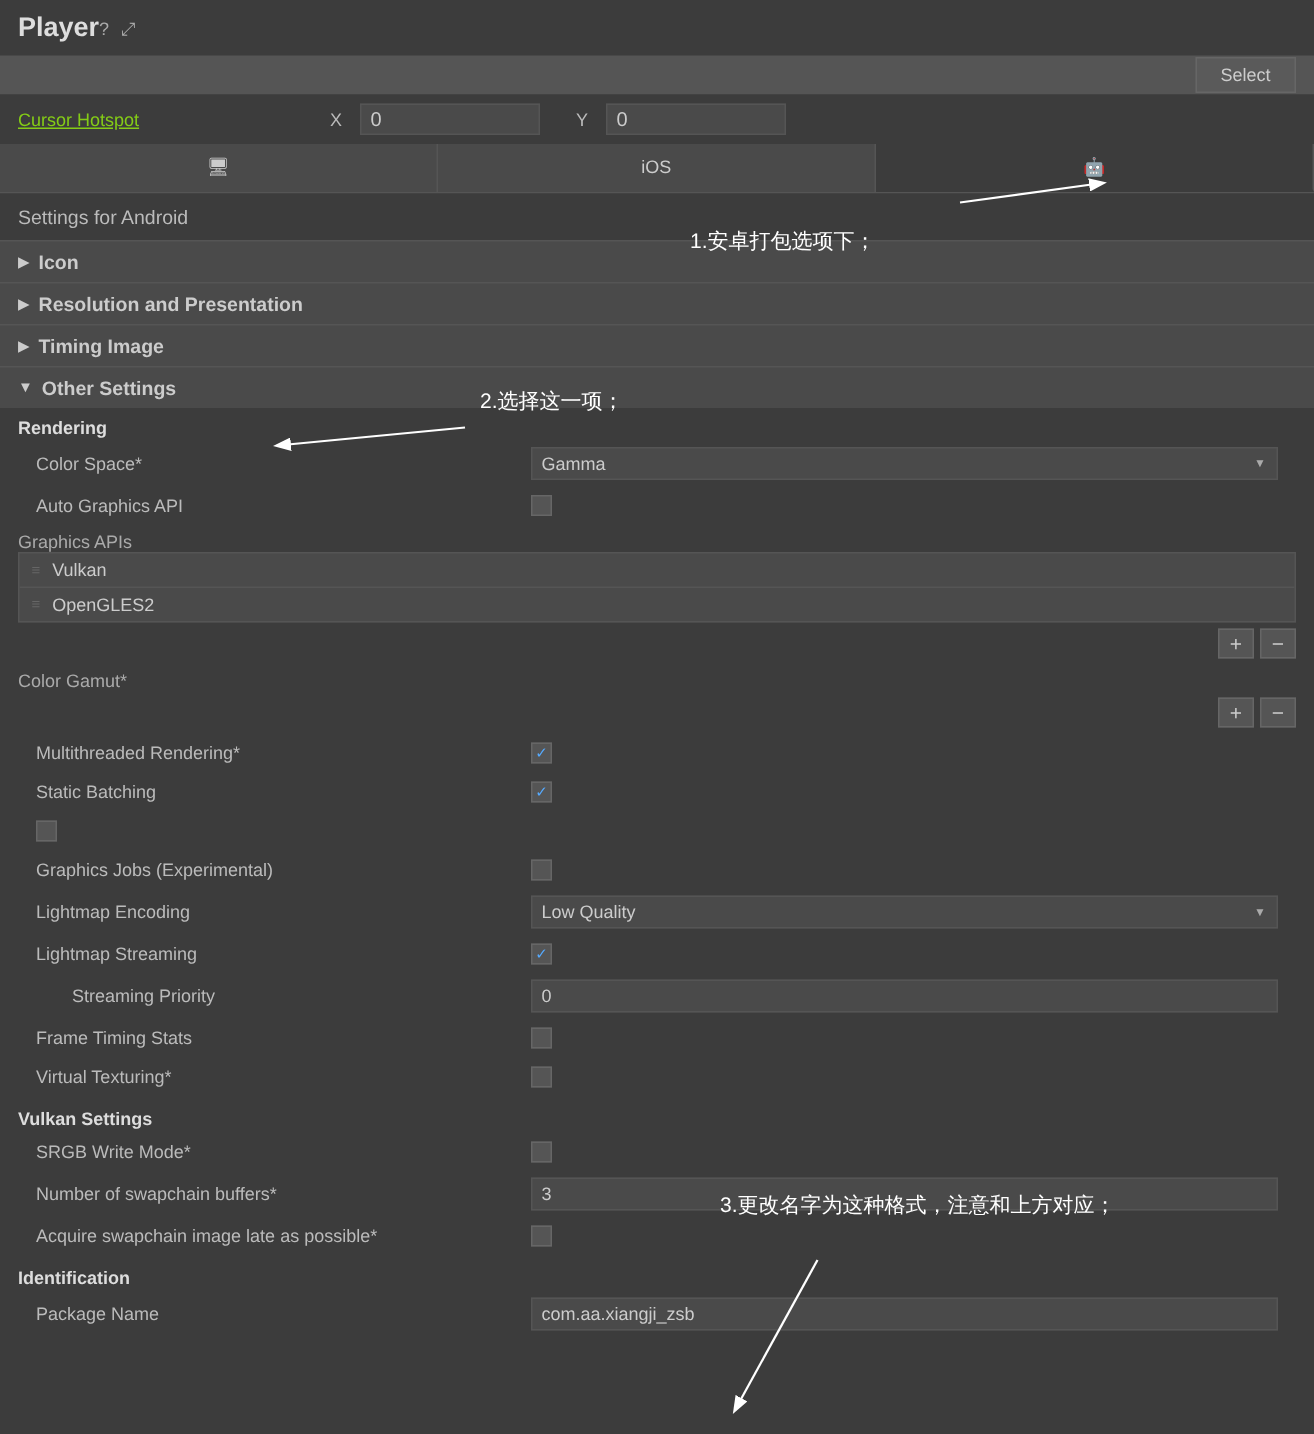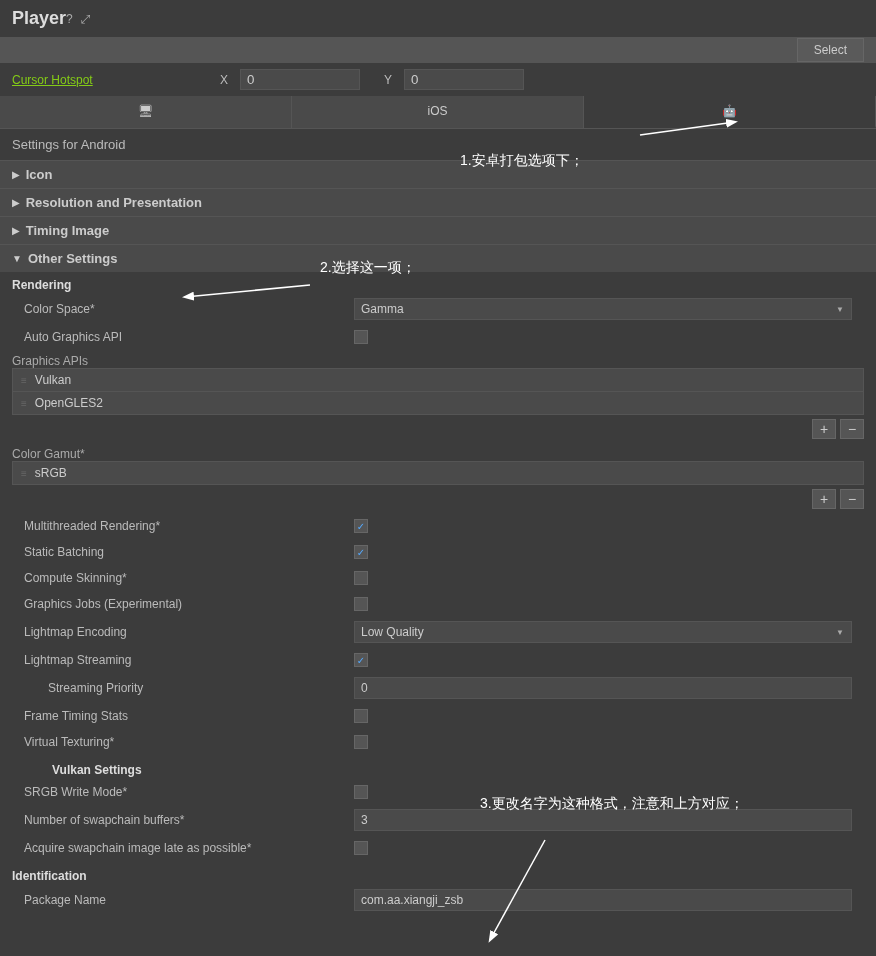--- a/index.html
+++ b/index.html
@@ -201,21 +201,20 @@
       color: #ccc;
       padding: 3px 6px;
       font-size: 12px;
     }
 
     .vulkan-header {
       padding: 8px 12px 2px 12px;
       font-weight: bold;
       color: #ddd;
       font-size: 12px;
-      margin-left: 40px;
     }
     .identification-header {
       padding: 8px 12px 2px 12px;
       font-weight: bold;
       color: #ddd;
       font-size: 12px;
     }
 
     .main-wrapper {
       position: relative;
@@ -327,47 +326,40 @@
       </div>
     </div>
     <div class="list-buttons">
       <div class="list-btn">+</div>
       <div class="list-btn">−</div>
     </div>
 
     <div style="padding: 4px 12px 0 12px; color: #aaa; font-size: 12px;">
       <span>Color Gamut*</span>
     </div>
-    <div class="graphics-api-list">
-      <div class="api-item">
-        <span class="api-drag">≡</span>
-        <span>sRGB</span>
-      </div>
-    </div>
     <div class="list-buttons">
       <div class="list-btn">+</div>
       <div class="list-btn">−</div>
     </div>
 
     <div class="row">
       <span class="row-label">Multithreaded Rendering*</span>
       <div class="row-value">
         <div class="checkbox checked"></div>
       </div>
     </div>
 
     <div class="row">
       <span class="row-label">Static Batching</span>
       <div class="row-value">
         <div class="checkbox checked"></div>
       </div>
     </div>
 
     <div class="row">
-      <span class="row-label">Compute Skinning*</span>
       <div class="row-value">
         <div class="checkbox"></div>
       </div>
     </div>
 
     <div class="row">
       <span class="row-label">Graphics Jobs (Experimental)</span>
       <div class="row-value">
         <div class="checkbox"></div>
       </div>

